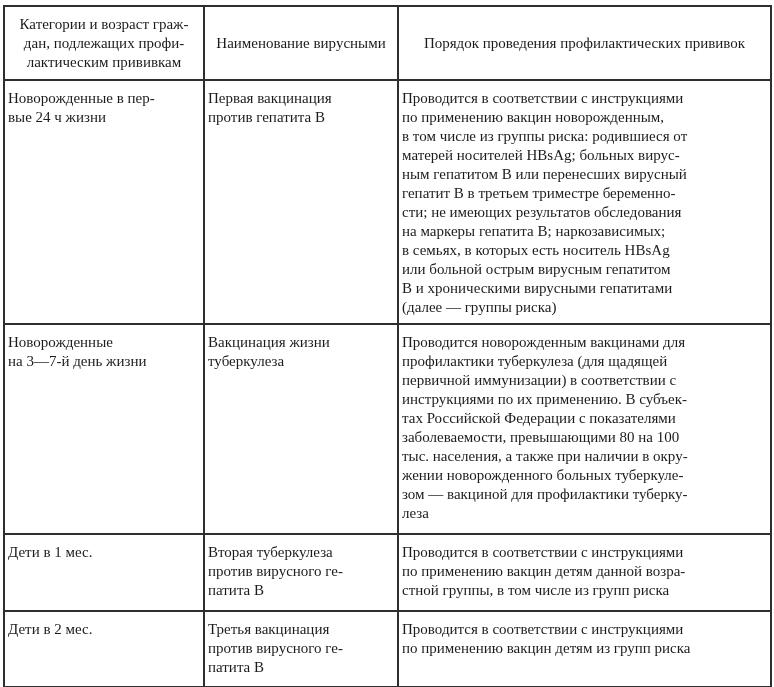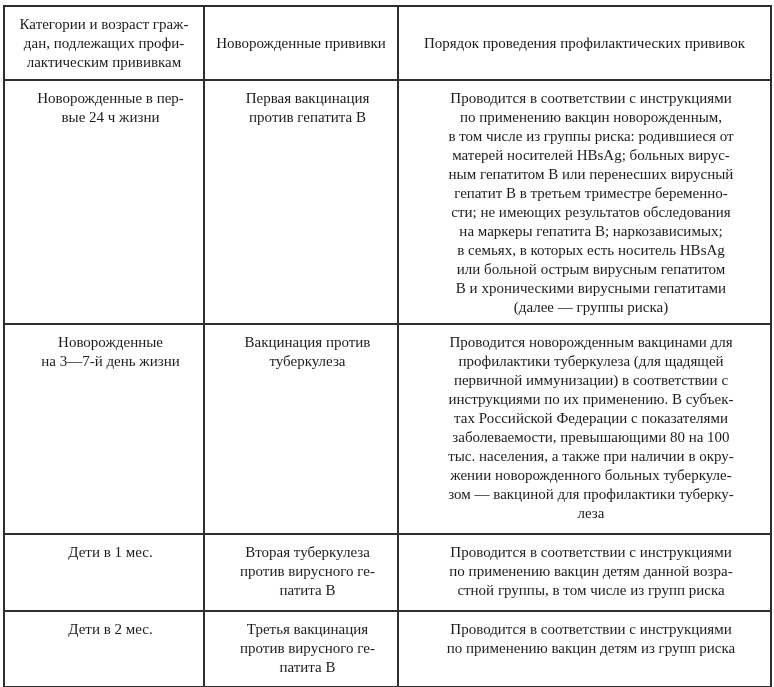--- a/index.html
+++ b/index.html
@@ -29,23 +29,23 @@
     white-space: pre-line;
     overflow: hidden;
     box-sizing: border-box;
   }
   table.doc-table th {
     text-align: center;
     vertical-align: middle;
     padding: 0 6px;
   }
   table.doc-table td {
-    text-align: center;
+    text-align: left;
     vertical-align: top;
-    padding: 8px 8px 6px 21px;
+    padding: 8px 8px 6px 3px;
   }
   td.col-procedure { padding-left: 11px; }
   col.c1 { width: 200px; }
   col.c2 { width: 194px; }
   col.c3 { width: 373px; }
   tr.r-header { height: 74px; }
   tr.r-0 { height: 244px; }
   tr.r-1 { height: 210px; }
   tr.r-2 { height: 77px; }
   tr.r-3 { height: 76px; margin-top: 34px; }
@@ -57,21 +57,21 @@
   <colgroup>
     <col class="c1">
     <col class="c2">
     <col class="c3">
   </colgroup>
   <thead>
     <tr class="r-header">
       <th>Категории и возраст граж-
 дан, подлежащих профи-
 лактическим прививкам</th>
-      <th>Новорожденные прививки</th>
+      <th>Наименование вирусными</th>
       <th>Порядок проведения профилактических прививок</th>
     </tr>
   </thead>
   <tbody>
     <tr class="r-0">
       <td class="col-category">Новорожденные в пер-
 вые 24 ч жизни</td>
       <td class="col-vaccine">Первая вакцинация
 против гепатита В</td>
       <td class="col-procedure">Проводится в соответствии с инструкциями
@@ -83,21 +83,21 @@
 сти; не имеющих результатов обследования
 на маркеры гепатита В; наркозависимых;
 в семьях, в которых есть носитель HBsAg
 или больной острым вирусным гепатитом
 В и хроническими вирусными гепатитами
 (далее — группы риска)</td>
     </tr>
     <tr class="r-1">
       <td class="col-category">Новорожденные
 на 3—7-й день жизни</td>
-      <td class="col-vaccine">Вакцинация против
+      <td class="col-vaccine">Вакцинация жизни
 туберкулеза</td>
       <td class="col-procedure">Проводится новорожденным вакцинами для
 профилактики туберкулеза (для щадящей
 первичной иммунизации) в соответствии с
 инструкциями по их применению. В субъек-
 тах Российской Федерации с показателями
 заболеваемости, превышающими 80 на 100
 тыс. населения, а также при наличии в окру-
 жении новорожденного больных туберкуле-
 зом — вакциной для профилактики туберку-

